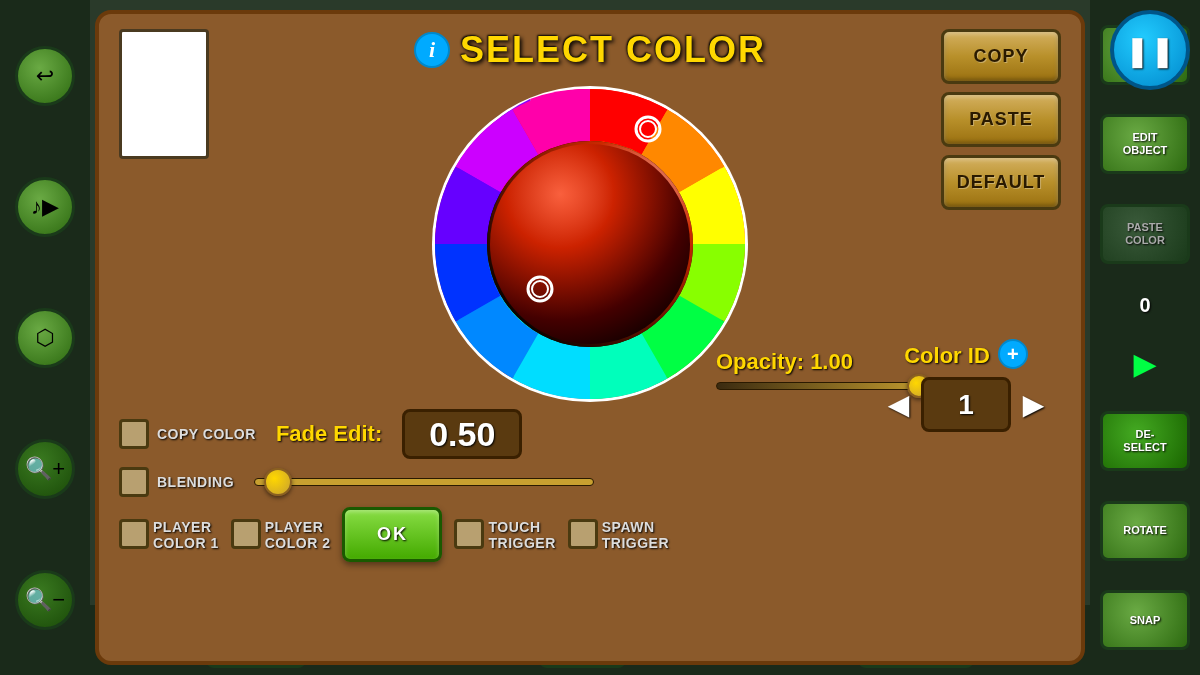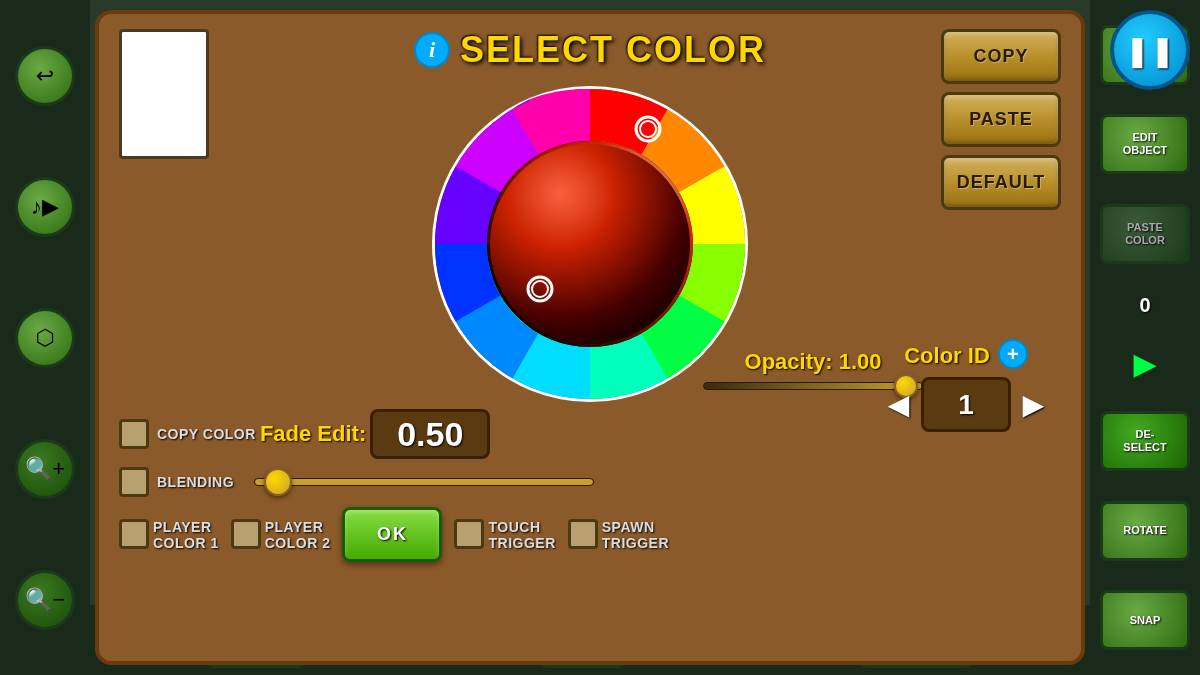--- a/index.html
+++ b/index.html
@@ -619,41 +619,41 @@
       <circle cx="218" cy="45" r="12" fill="none" stroke="white" stroke-width="3"></circle>
       <circle cx="218" cy="45" r="8" fill="none" stroke="white" stroke-width="2"></circle>
 
       <circle cx="110" cy="205" r="12" fill="none" stroke="white" stroke-width="3"></circle>
       <circle cx="110" cy="205" r="8" fill="none" stroke="white" stroke-width="2"></circle>
     </svg>
   </div>
 
   <div style="width:100%; position: relative; margin-top: 5px;">
 
-    <div style="position: absolute; right: 138px; top: -60px; display: flex; flex-direction: column; gap: 1px; align-items: center;">
+    <div style="position: absolute; right: 125px; top: -60px; display: flex; flex-direction: column; gap: 1px; align-items: flex-start;">
       <span class="opacity-label">Opacity: 1.00</span>
       <div class="slider-container">
         <div class="slider-track"></div>
         <div class="slider-thumb"></div>
       </div>
     </div>
 
     <div style="position: absolute; right: 10px; top: -70px; display: flex; flex-direction: column; align-items: center; gap: 8px;">
       <div class="color-id-header">
         <span class="color-id-label">Color ID</span>
         <div class="plus-icon">+</div>
       </div>
       <div class="color-id-controls">
         <button class="arrow-btn">◀</button>
         <div class="color-id-value">1</div>
         <button class="arrow-btn">▶</button>
       </div>
     </div>
 
-    <div style="display: flex; align-items: center; gap: 4px; margin-bottom: 8px;">
+    <div style="display: flex; align-items: center; gap: 20px; margin-bottom: 8px;">
       <div class="checkbox-item">
         <div class="checkbox-box"></div>
         <span class="checkbox-label">Copy Color</span>
       </div>
       <span class="fade-time-label">Fade Edit:</span>
       <div class="fade-time-value">0.50</div>
     </div>
 
     <div style="display: flex; align-items: center; gap: 20px; margin-bottom: 10px;">
       <div class="checkbox-item">

